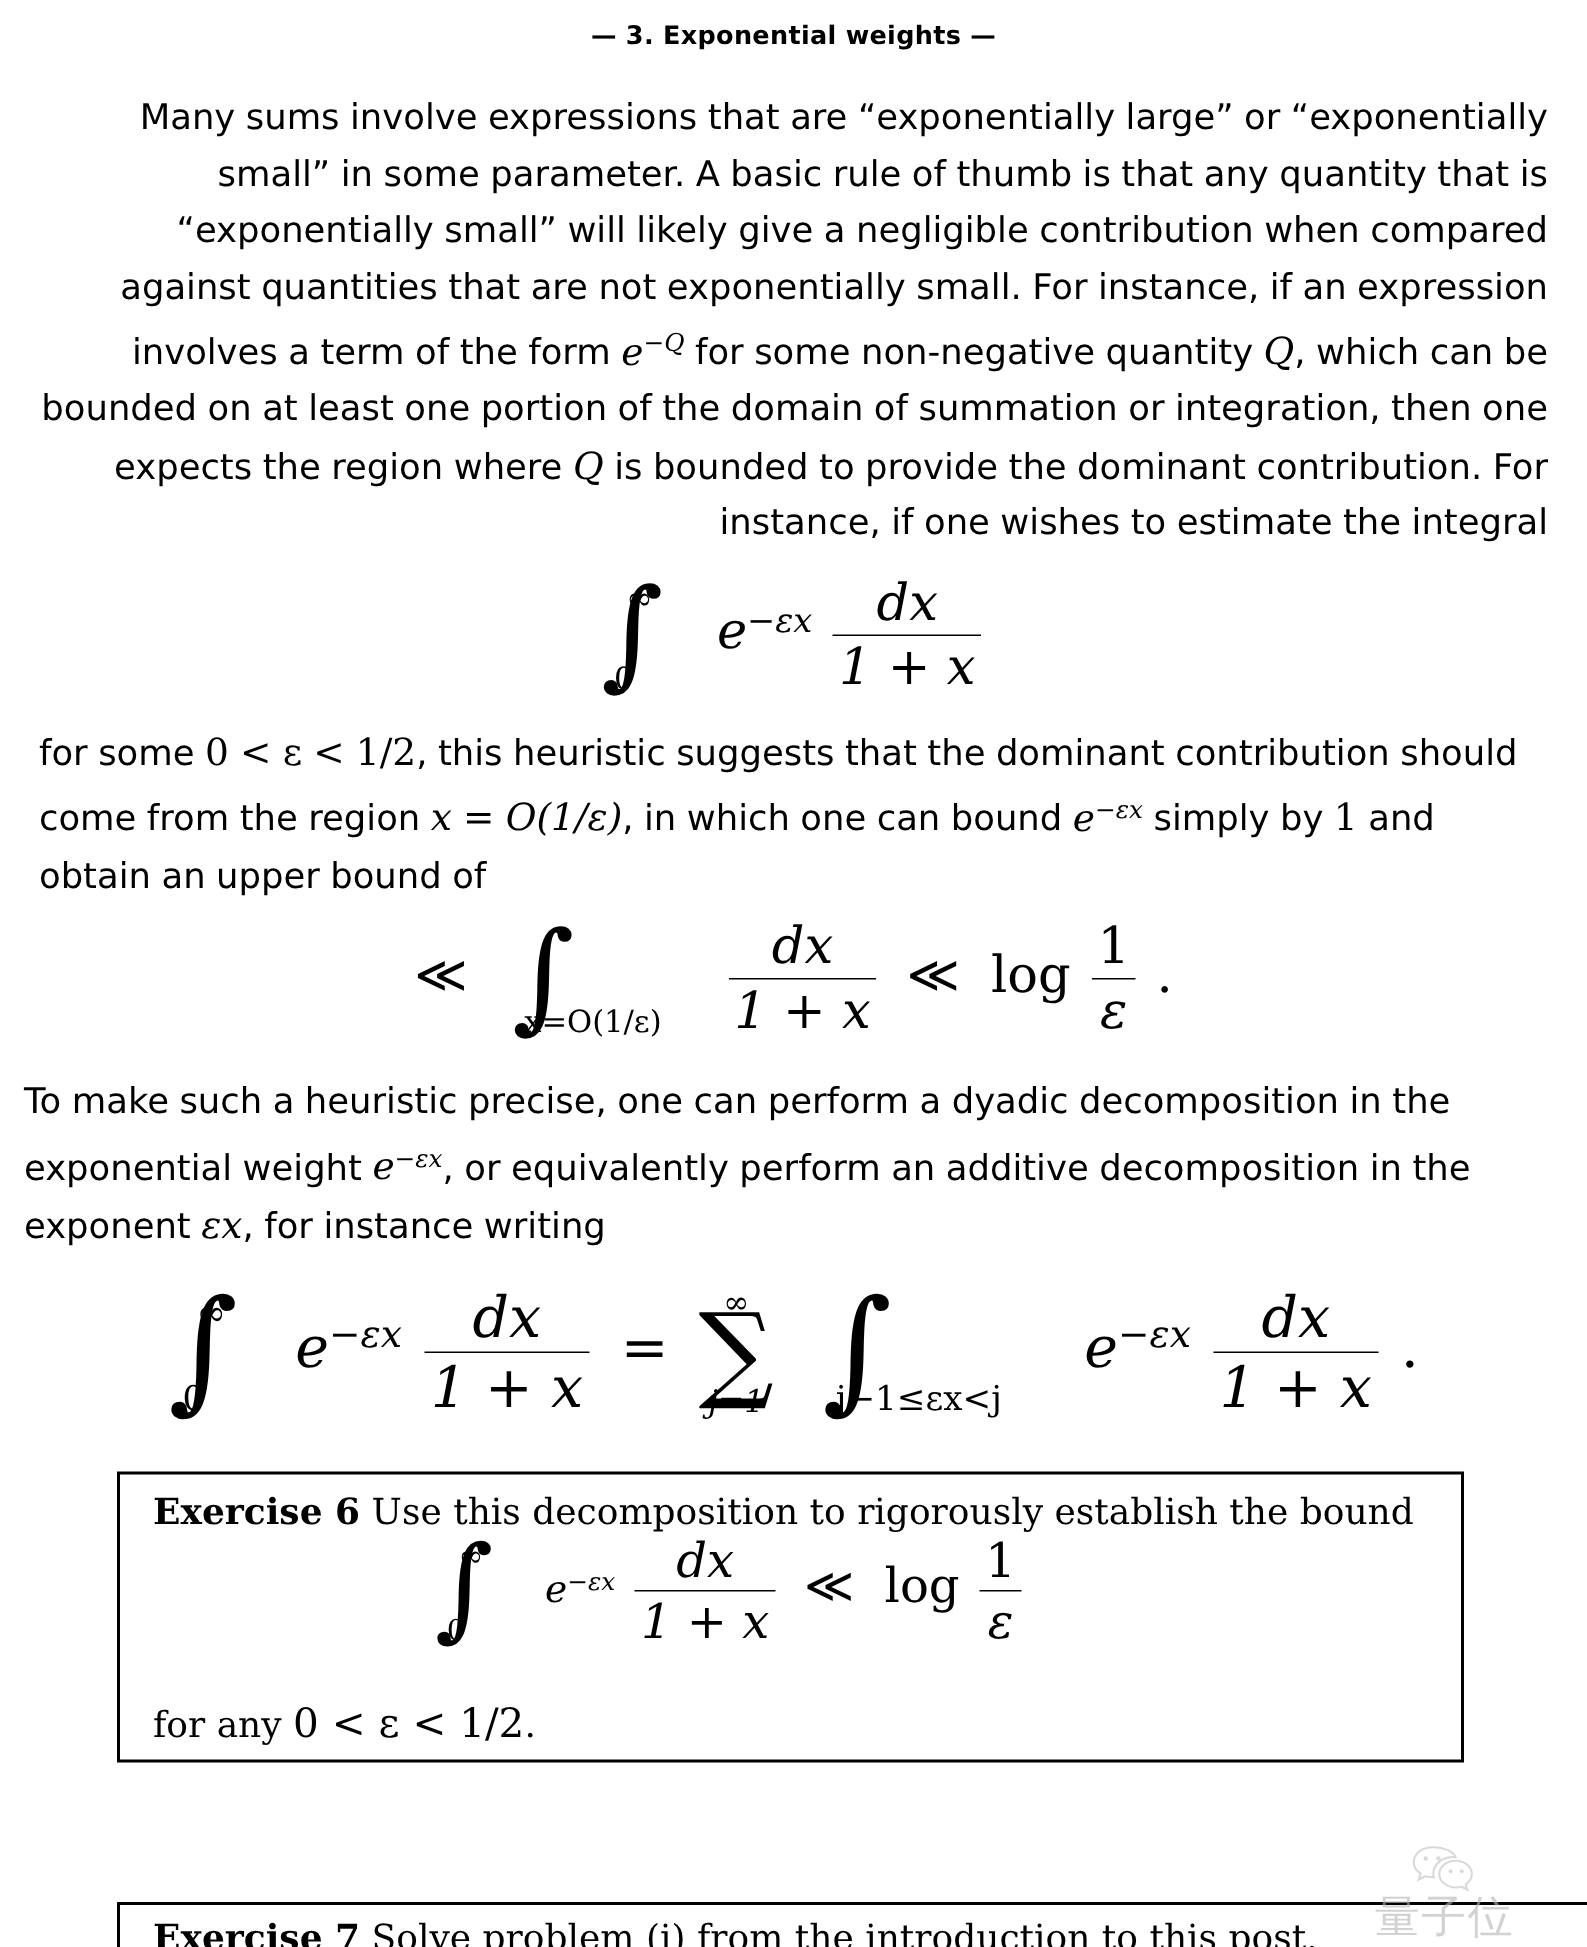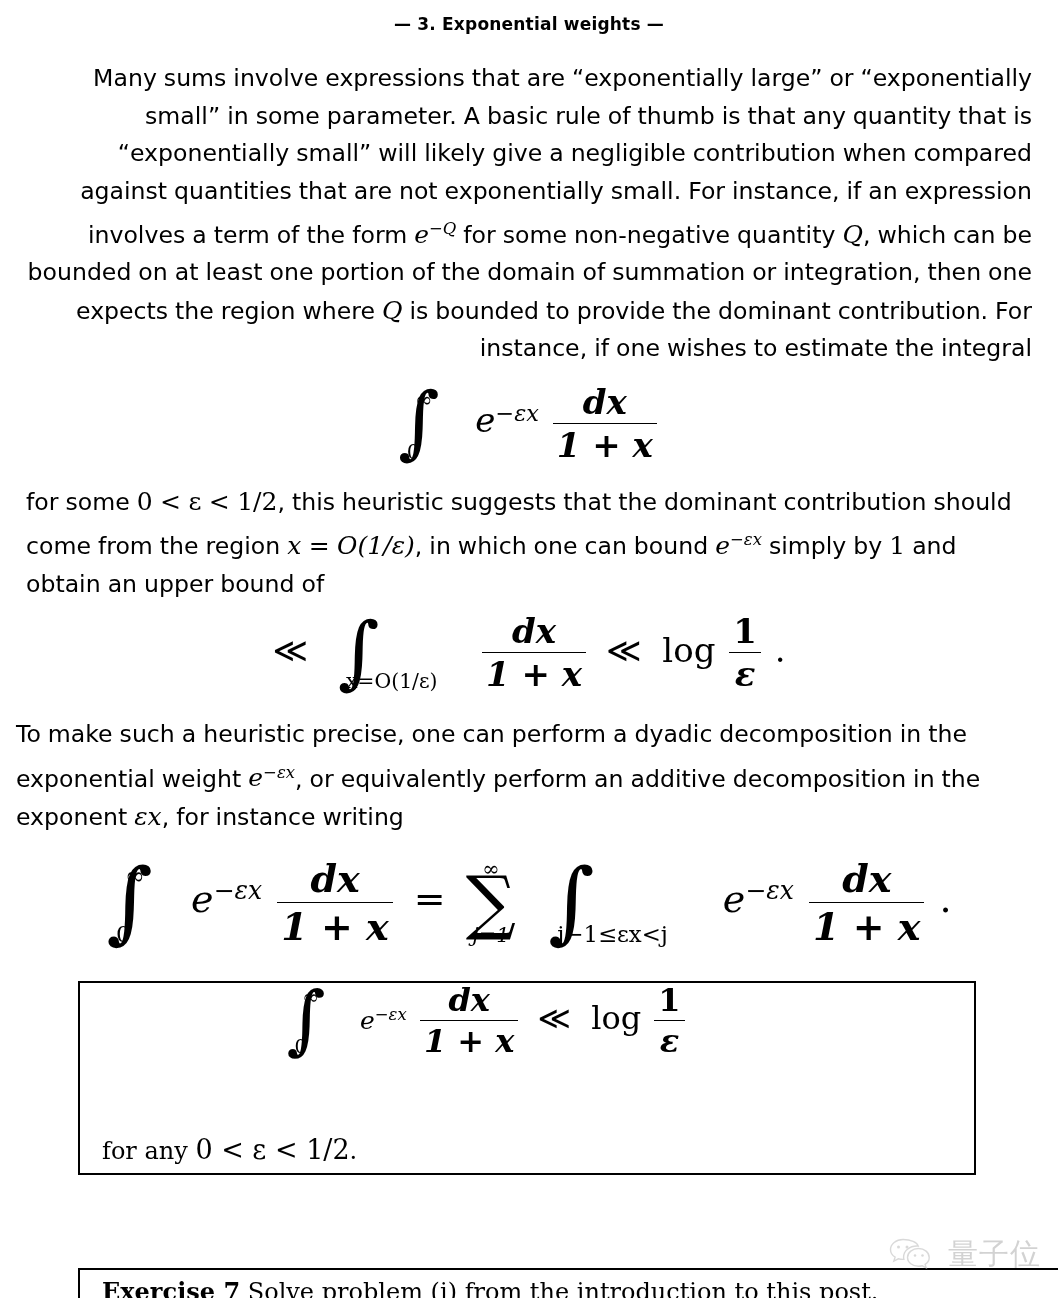--- a/index.html
+++ b/index.html
@@ -138,21 +138,20 @@
     white-space: nowrap;
   }
 
   
   .frac {
     display: inline-block;
     vertical-align: middle;
     text-align: center;
     margin: 0 3px;
     font-family: "DejaVu Serif", serif;
-    font-weight: bold;
   }
   .frac .num {
     display: block;
     padding: 0 4px 1px 4px;
     border-bottom: 1.6px solid #000;
     font-style: italic;
   }
   .frac .den {
     display: block;
     padding: 1px 4px 0 4px;
@@ -222,23 +221,24 @@
 
   
   #watermark {
     position: absolute;
     left: 888px;
     top: 1228px;
     width: 150px;
     height: 52px;
     display: flex;
     align-items: center;
-    gap: 14px;
+    gap: 0;
     opacity: 0.62;
     pointer-events: none;
+    flex-direction: column;
   }
   #watermark .wx {
     position: relative;
     width: 46px;
     height: 36px;
     flex: none;
   }
   #watermark .wm-text {
     font-family: "DejaVu Sans", sans-serif;
     font-size: 30px;
@@ -320,20 +320,24 @@
   <span style="display:inline-block;width:104px"></span>
   <span><span>e</span><span class="sup">−εx</span></span>
   <span class="frac">
     <span class="num">dx</span>
     <span class="den">1 + x</span>
   </span>
   <span class="mr">.</span>
 </div>
 
 <div class="exbox" id="exercise-6-box">
+  <div class="ex6-line">
+    <span class="ex-label">Exercise 6</span>
+    <span class="ex-text">Use this decomposition to rigorously establish the bound</span>
+  </div>
   <div class="ex6-display">
     <span class="intg">
       <span class="sym">∫</span>
       <span class="lim-top">∞</span>
       <span class="lim-bot">0</span>
     </span>
     <span style="display:inline-block;width:14px"></span>
     <span class="m"><span>e</span><span class="sup">−εx</span></span>
     <span class="frac">
       <span class="num">dx</span>

